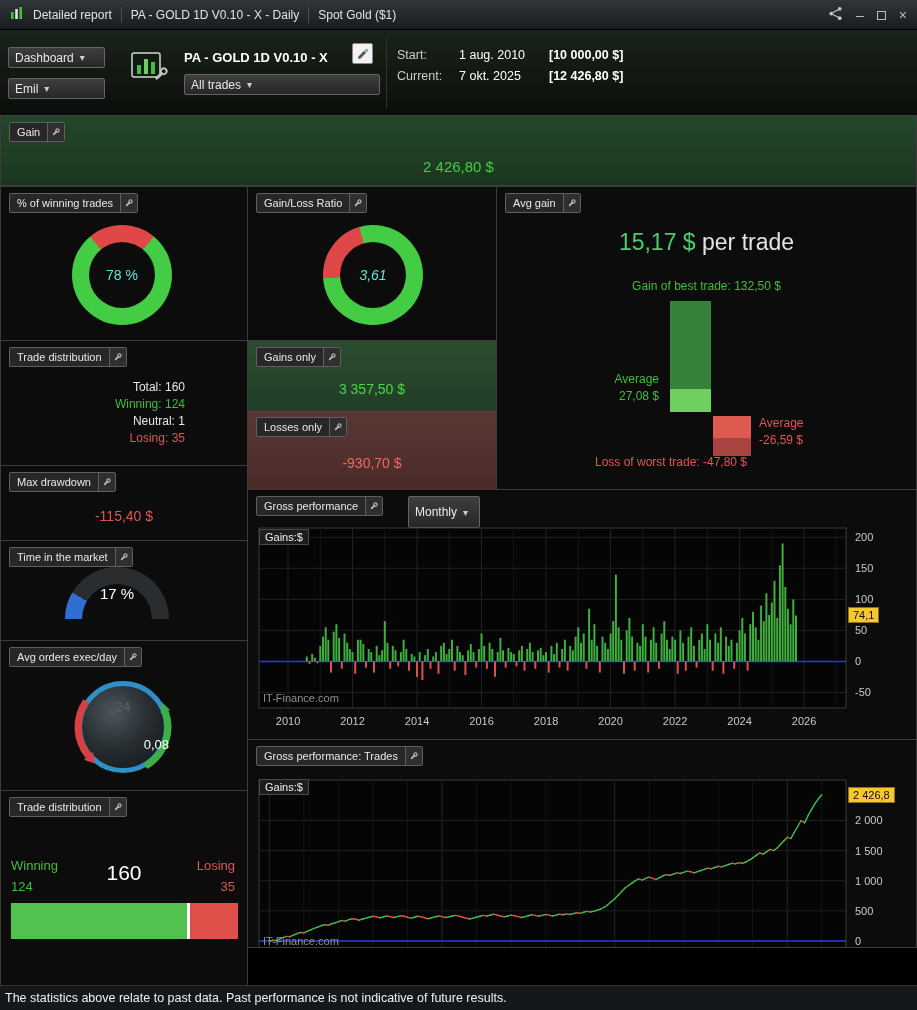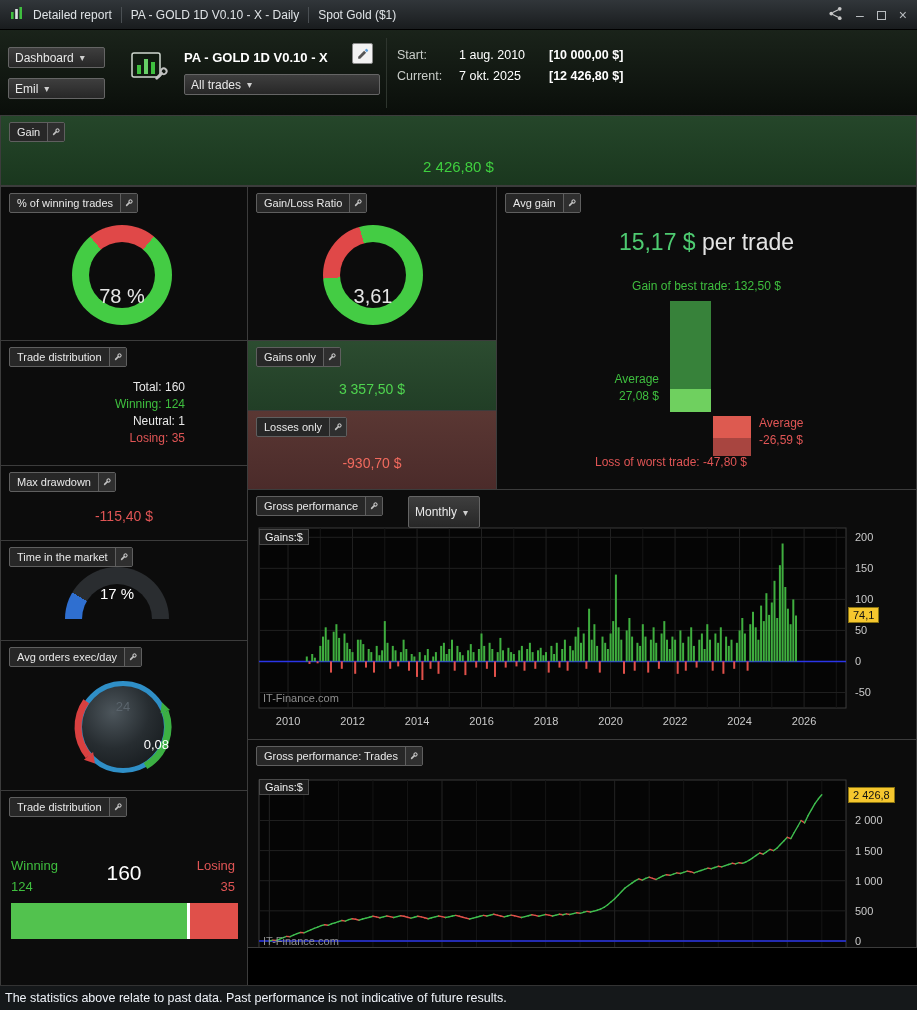--- a/index.html
+++ b/index.html
@@ -37,21 +37,21 @@
 .chip-label{padding:3px 7px;font-size:11px;color:#e8e8e8;white-space:nowrap}
 .chip-wrench{display:flex;align-items:center;justify-content:center;width:17px;
  border:none;border-left:1px solid #5f5f5f;background:#2f2f2f;cursor:pointer}
 .gain-banner{position:absolute;left:0;top:115px;width:917px;height:71px;
  background:linear-gradient(180deg,#25462a,#1a371e);border:1px solid #3c3c3c}
 .banner-value{position:absolute;left:0;top:42px;width:100%;text-align:center;
  font-size:15px;color:#3fcf3f}
 
 .donut{position:absolute;width:100px;height:100px;border-radius:50%}
 .donut-hole{position:absolute;left:17px;top:17px;width:66px;height:66px;border-radius:50%;
- background:#0c0c0c;display:flex;align-items:flex-end;justify-content:center;font-size:20px;color:#e5e5e5}
+ background:#0c0c0c;display:flex;align-items:center;justify-content:center;font-size:14px;color:#5eead4}
 
 .tdist-rows{position:absolute;right:62px;top:38px;text-align:right;line-height:17px;font-size:12px}
 .c-green{color:#3fbf3f}.c-red{color:#e05555}.c-white{color:#e8e8e8}
 
 .center-val{position:absolute;left:0;width:100%;text-align:center;font-size:14px}
 
 .gauge-wrap{position:absolute;left:64px;top:26px;width:104px;height:52px;overflow:hidden}
 .gauge-arc{width:104px;height:104px;border-radius:50%}
 .gauge-hole{position:absolute;left:17px;top:17px;width:70px;height:70px;border-radius:50%;background:#0c0c0c}
 .gauge-text{position:absolute;left:64px;top:44px;width:104px;text-align:center;font-size:15px;color:#fff;z-index:3}
@@ -214,21 +214,21 @@
 
   <div class="panel" style="left:247px;top:186px;width:250px;height:155px">
     <div class="chip">
       <span class="chip-label">Gain/Loss Ratio</span>
       <button class="chip-wrench">
           <svg width="10" height="10">
             <use href="#i-wrench"></use>
           </svg>
         </button>
     </div>
-    <div class="donut" id="donut-ratio" style="left: 75px; top: 38px; background: conic-gradient(from -94.0456deg, rgb(224, 72, 72) 0deg, rgb(224, 72, 72) 78.0911deg, rgb(68, 204, 68) 78.0911deg, rgb(68, 204, 68) 360deg);">
+    <div class="donut" id="donut-ratio" style="left: 75px; top: 38px; background: conic-gradient(from -94.0456deg, rgb(224, 72, 72) 0deg, rgb(224, 72, 72) 78.0911deg, rgb(68, 204, 68) 78.0911deg, rgb(68, 204, 68) 360deg); font-style: italic;">
       <div class="donut-hole">
           <span>3,61</span>
         </div>
     </div>
   </div>
 
   <div class="panel" style="left:496px;top:186px;width:421px;height:304px">
     <div class="chip">
       <span class="chip-label">Avg gain</span>
       <button class="chip-wrench">

